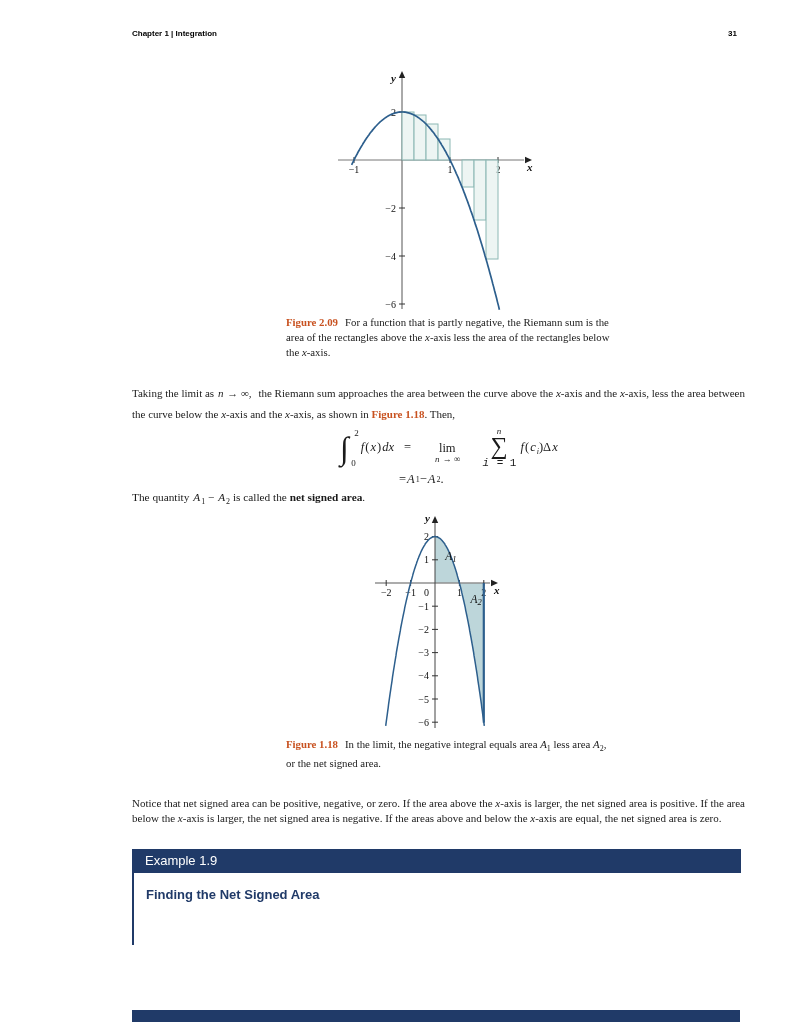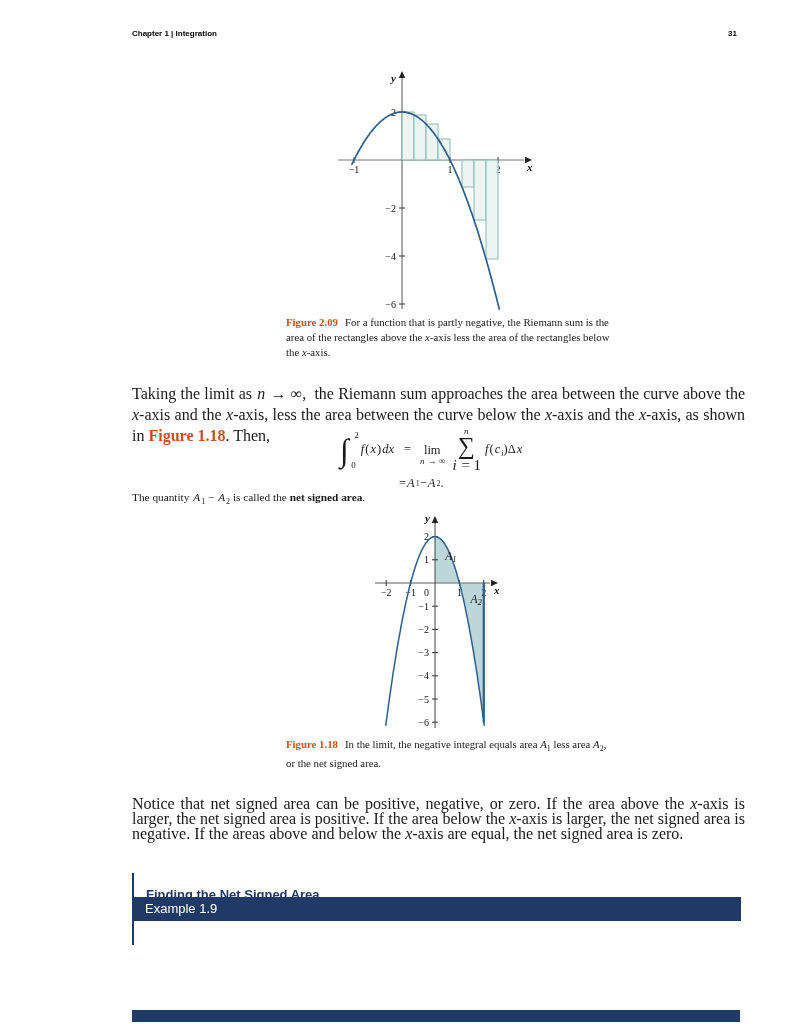--- a/index.html
+++ b/index.html
@@ -2,21 +2,21 @@
 <html style="--navy: #203a68; --orange: #c8511f;"><head>
 <meta charset="utf-8">
 <style>
   html,body{margin:0;padding:0;background:#ffffff;}
   .page{position:relative;width:709px;height:1024px;background:#fff;margin:0 auto;overflow:hidden;
         font-family:"Liberation Serif","DejaVu Serif",serif;color:#1a1a1a;}
   .hdr{position:absolute;top:29px;font-family:"Liberation Sans",sans-serif;font-size:8px;font-weight:bold;color:#000;}
   .hdr-left{left:91px;}
   .hdr-right{left:687px;}
   p{margin:0;}
-  .para{position:absolute;font-size:16px;text-align:justify;}
+  .para{position:absolute;font-size:11px;text-align:justify;}
   #p1{left:91px;top:383px;width:613px;line-height:21px;}
   #p2{left:91px;top:796px;width:613px;line-height:15.2px;}
   .caption{position:absolute;font-size:10.8px;line-height:15px;}
   #cap117{left:245px;top:315px;width:324px;}
   #cap118{left:245px;top:737px;width:326px;}
   #quantity{position:absolute;left:91px;top:491px;width:613px;font-size:11.3px;}
   .sg-figlabel{color:var(--orange);font-weight:bold;margin-right:7px;}
   .sg-fig{color:var(--orange);font-weight:bold;}
   .sg-i{font-style:italic;}
   .sg-b{font-weight:bold;}
@@ -26,35 +26,35 @@
   .sg-misub{font-style:italic;font-size:8px;vertical-align:-2.5px;}
   .eq{position:absolute;left:299px;top:427px;font-size:12.5px;display:grid;
       grid-template-columns:auto auto;column-gap:4px;align-items:center;}
   .eq-left{display:flex;align-items:center;justify-content:flex-end;}
   .eq-right{display:flex;align-items:center;}
   .eq-row2{grid-column:2;display:flex;align-items:center;margin-top:3px;}
   .int-wrap{position:relative;display:inline-block;padding:2px 11px 2px 0;}
   .int-glyph{font-size:32px;line-height:1;display:inline-block;}
   .int-sup{position:absolute;top:-2px;right:1px;font-size:9px;}
   .int-sub{position:absolute;bottom:-2px;right:4px;font-size:9px;}
-  .lim-wrap{display:inline-flex;flex-direction:column;align-items:center;margin:0 3px;transform:translateY(5px);text-align:right;}
+  .lim-wrap{display:inline-flex;flex-direction:column;align-items:center;margin:0 18px;transform:translateY(5px);text-align:right;}
   .lim-top{font-size:12.5px;line-height:1;}
   .lim-bot{font-size:9px;line-height:1;margin-top:1px;white-space:nowrap;}
   .sum-wrap{display:inline-flex;flex-direction:column;align-items:center;margin:0 3px;}
   .sum-top{font-size:9px;line-height:1;font-style:italic;}
   .sum-sym{font-size:24px;line-height:0.9;}
-  .sum-bot{font-size:15px;line-height:1;white-space:nowrap;}
+  .sum-bot{font-size:11px;line-height:1;white-space:nowrap;font-family:Liberation Mono, monospace;}
   .eq-eq{margin:0 5px;}
   svg.chart{position:absolute;overflow:visible;}
   #fig117{left:293px;top:66px;}
   #fig118{left:332px;top:512px;}
   svg text{font-family:"Liberation Serif","DejaVu Serif",serif;}
   .example-hdr{position:absolute;left:91px;top:849px;width:609px;height:24px;background:var(--navy);
       color:#fff;font-family:"Liberation Sans",sans-serif;font-size:13px;line-height:24px;
-      padding-left:13px;box-sizing:border-box;margin-top:48px;}
+      padding-left:13px;box-sizing:border-box;}
   .example-title{position:absolute;left:105px;top:887px;font-family:"Liberation Sans",sans-serif;
       font-size:13px;font-weight:bold;color:var(--navy);}
   .example-border{position:absolute;left:91px;top:873px;width:2px;height:72px;background:var(--navy);}
   .bottom-bar{position:absolute;left:91px;top:1010px;width:608px;height:12px;background:var(--navy);}
 </style>
 </head>
 <body>
 
 <div class="page">
 

